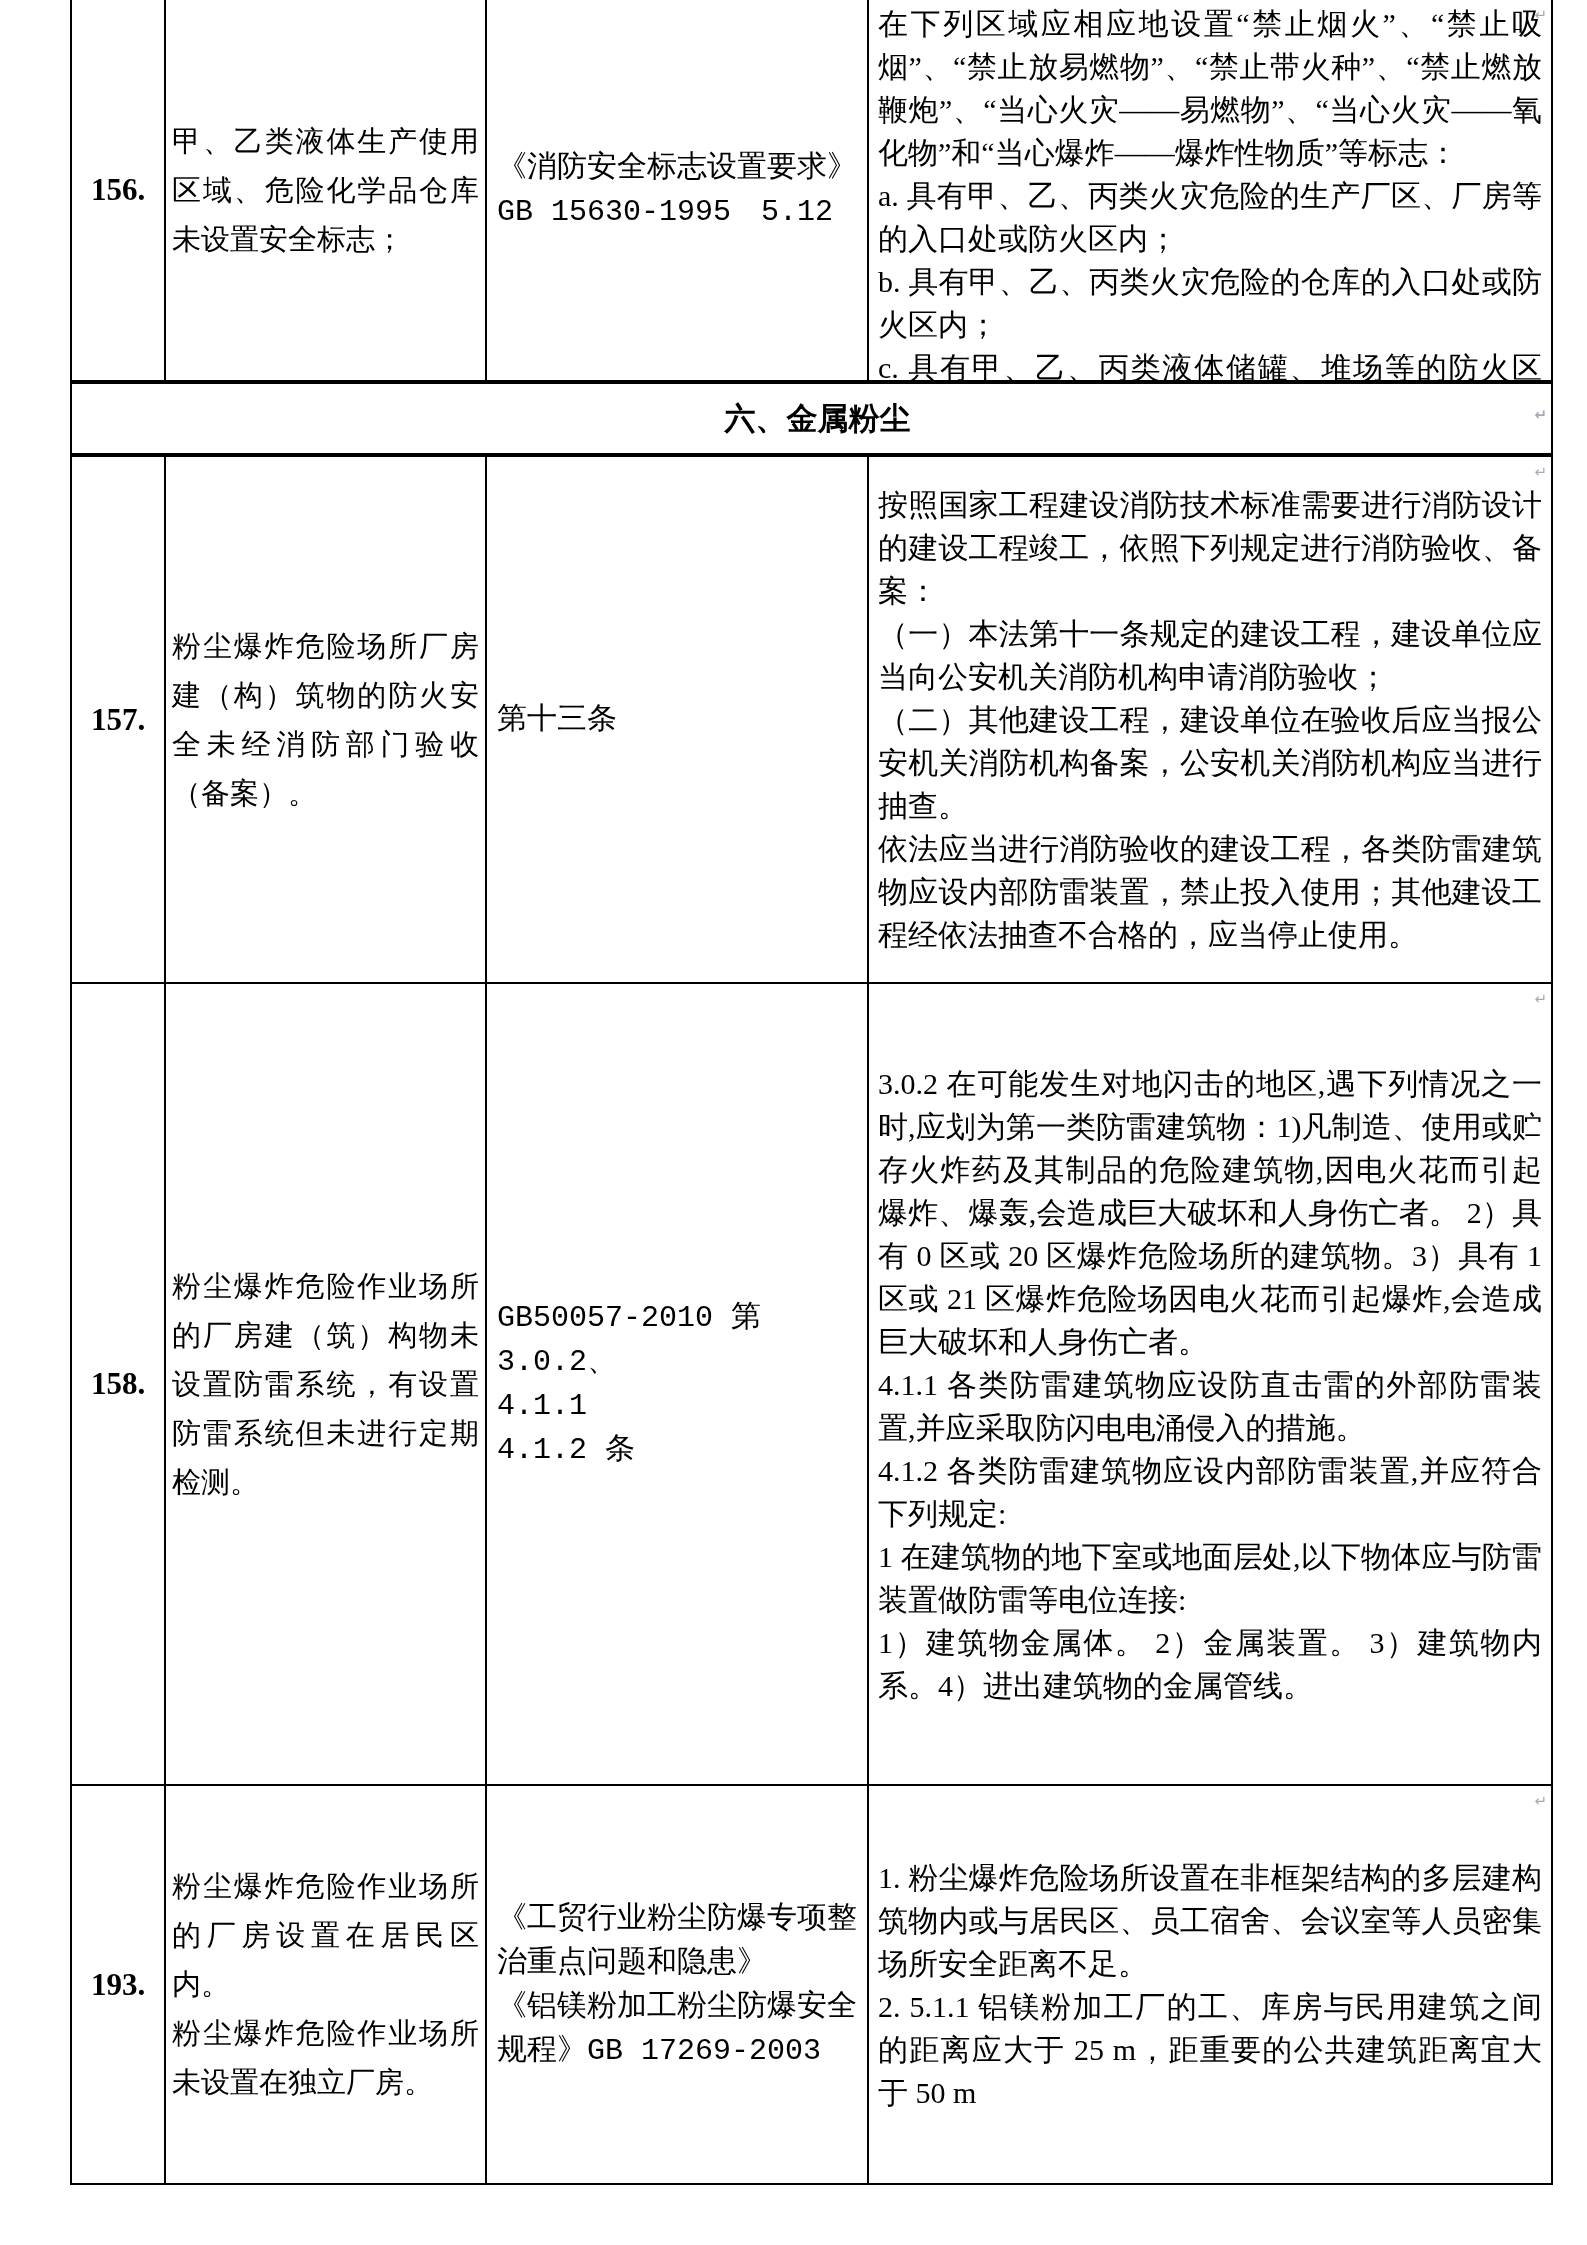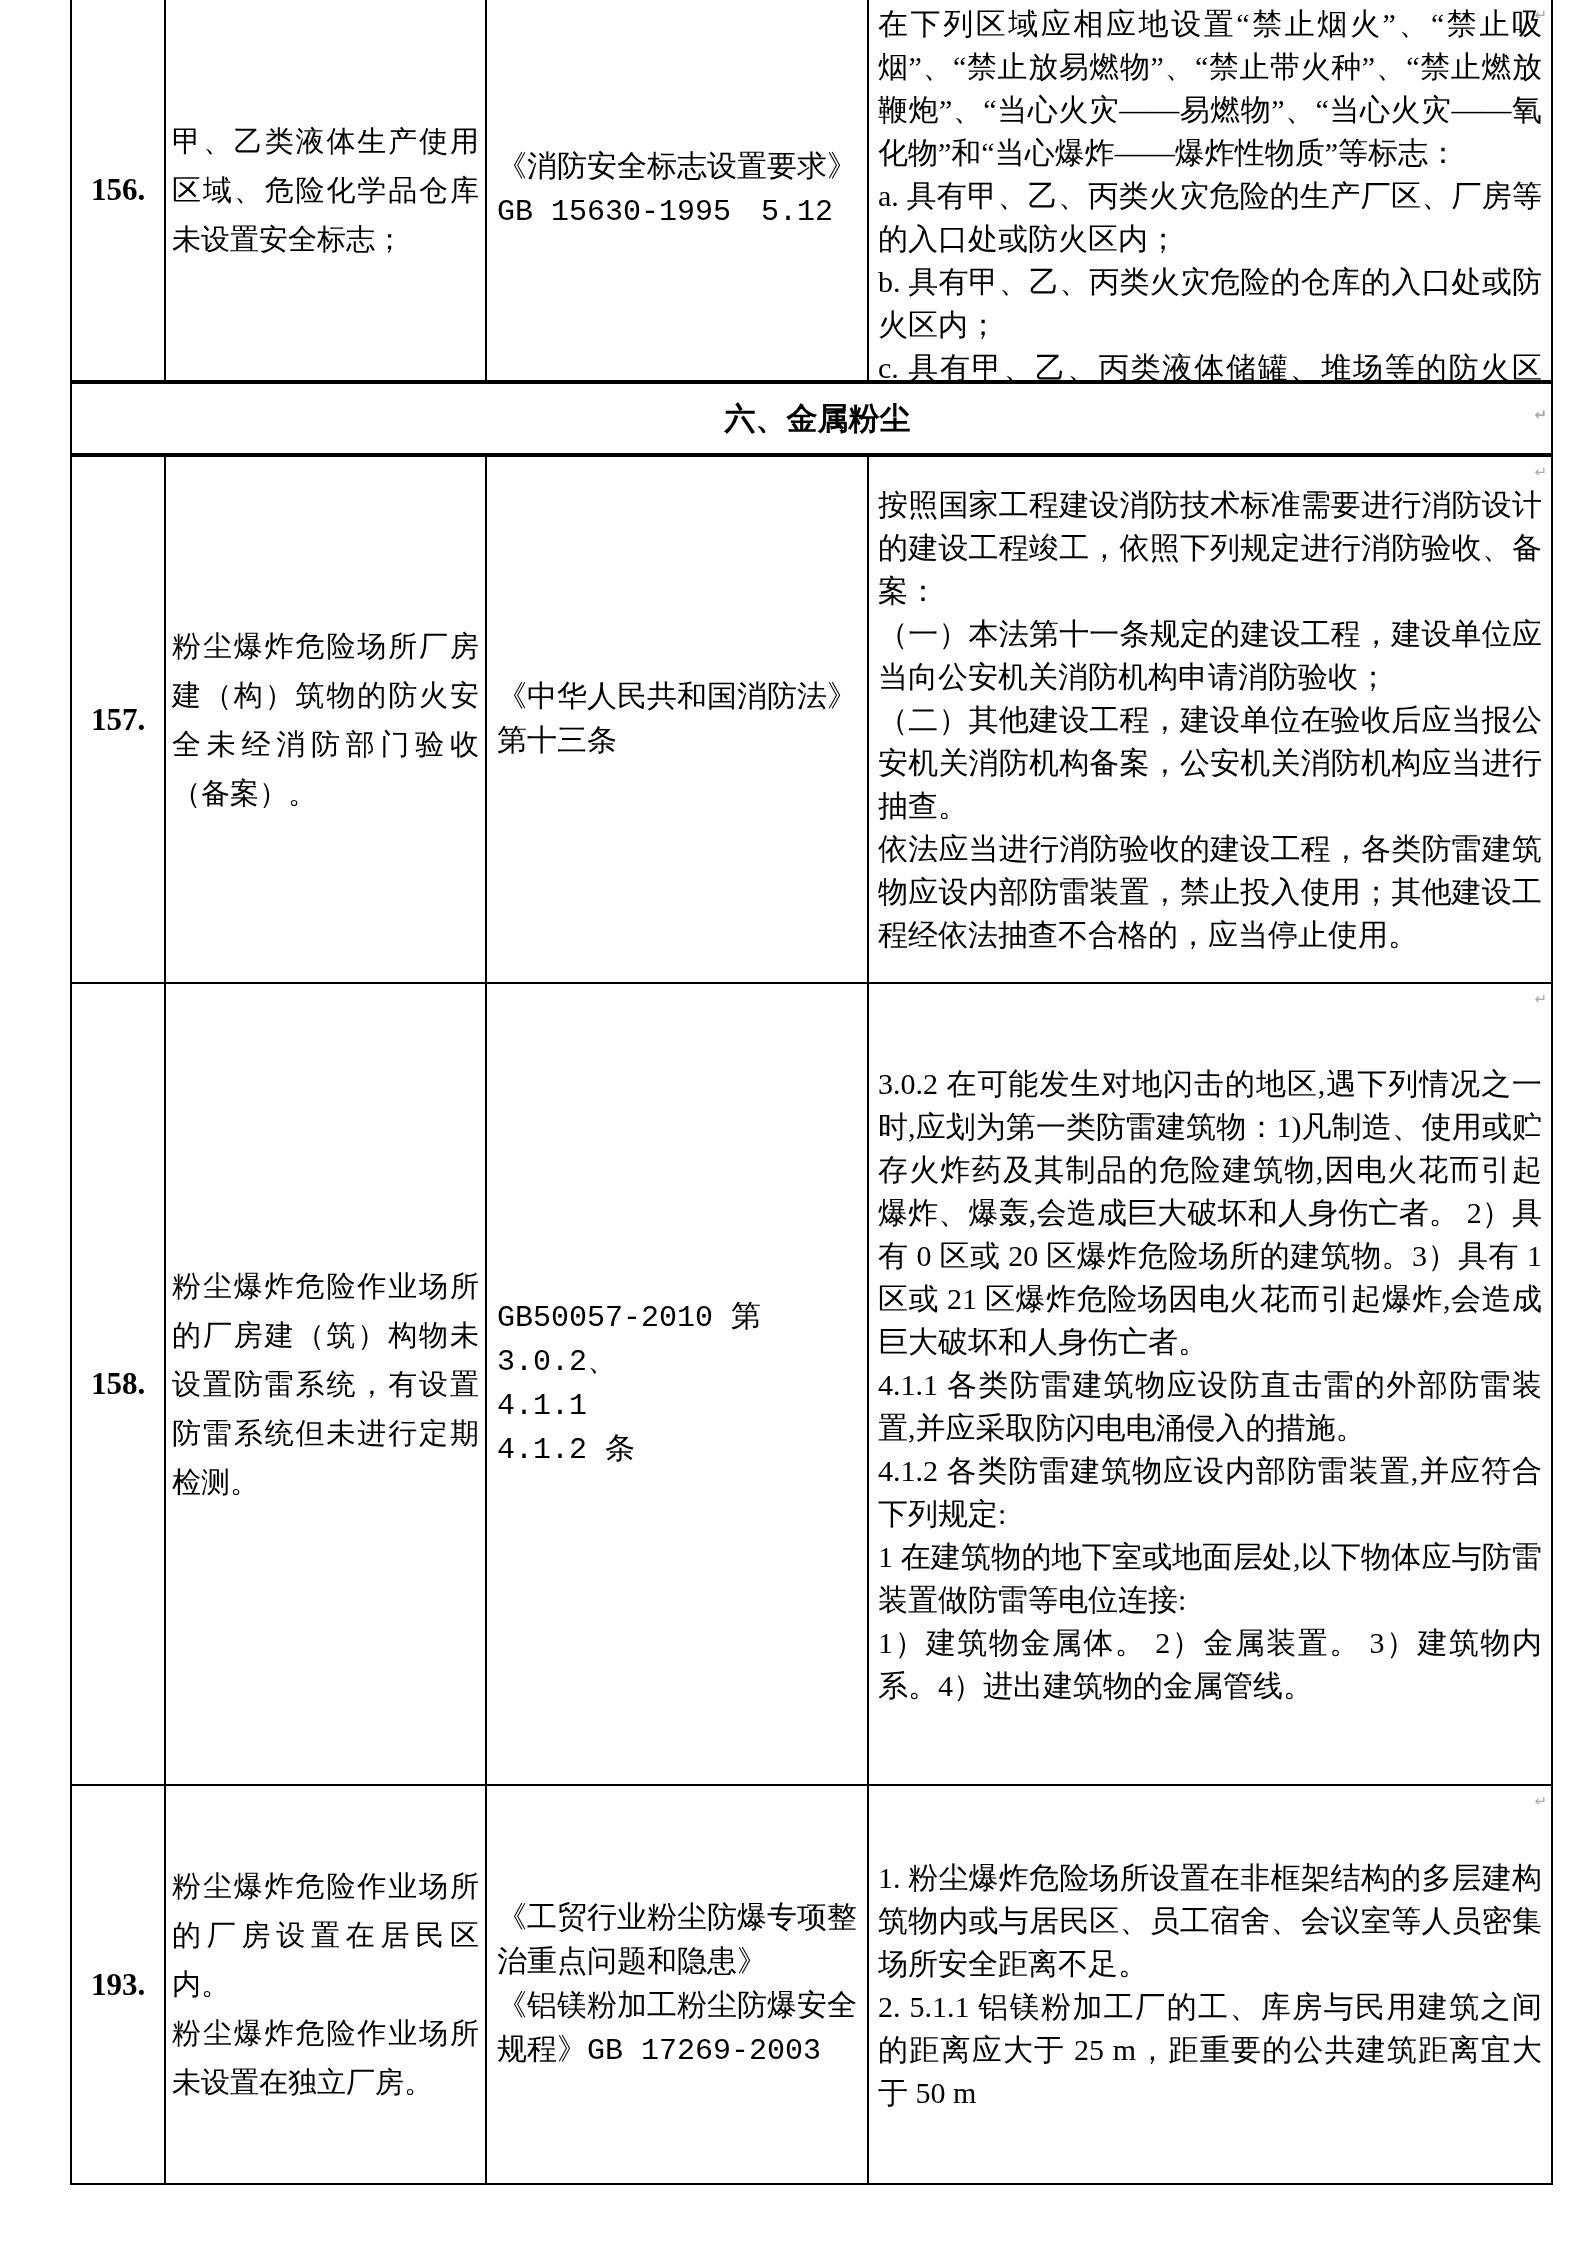--- a/index.html
+++ b/index.html
@@ -92,21 +92,20 @@
   </div>
 
   <div class="trow row-157">
     <div class="cell c1">
       <span>157.</span>
     </div>
     <div class="cell c2">
       <p>粉尘爆炸危险场所厂房建（构）筑物的防火安全未经消防部门验收（备案）。</p>
     </div>
     <div class="cell c3">
-      <p>《中华人民共和国消防法》</p>
       <p>第十三条</p>
     </div>
     <div class="cell c4">
       <span class="pmark">↵</span>
       <p>按照国家工程建设消防技术标准需要进行消防设计的建设工程竣工，依照下列规定进行消防验收、备案：</p>
       <p>（一）本法第十一条规定的建设工程，建设单位应当向公安机关消防机构申请消防验收；</p>
       <p>（二）其他建设工程，建设单位在验收后应当报公安机关消防机构备案，公安机关消防机构应当进行抽查。</p>
       <p>依法应当进行消防验收的建设工程，各类防雷建筑物应设内部防雷装置，禁止投入使用；其他建设工程经依法抽查不合格的，应当停止使用。</p>
     </div>
   </div>

